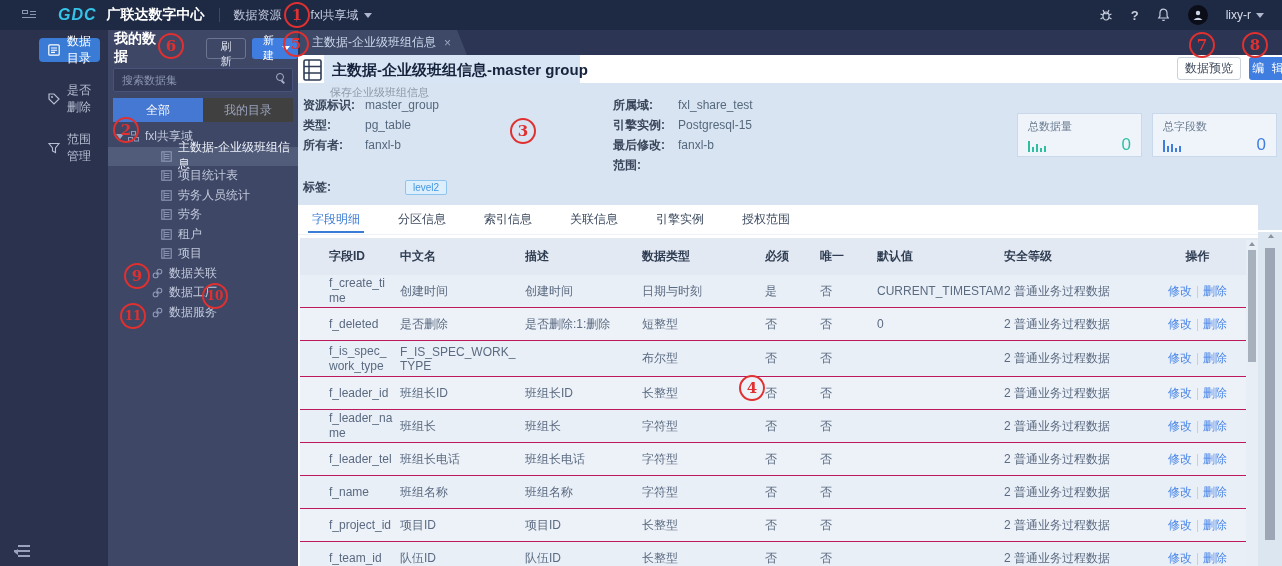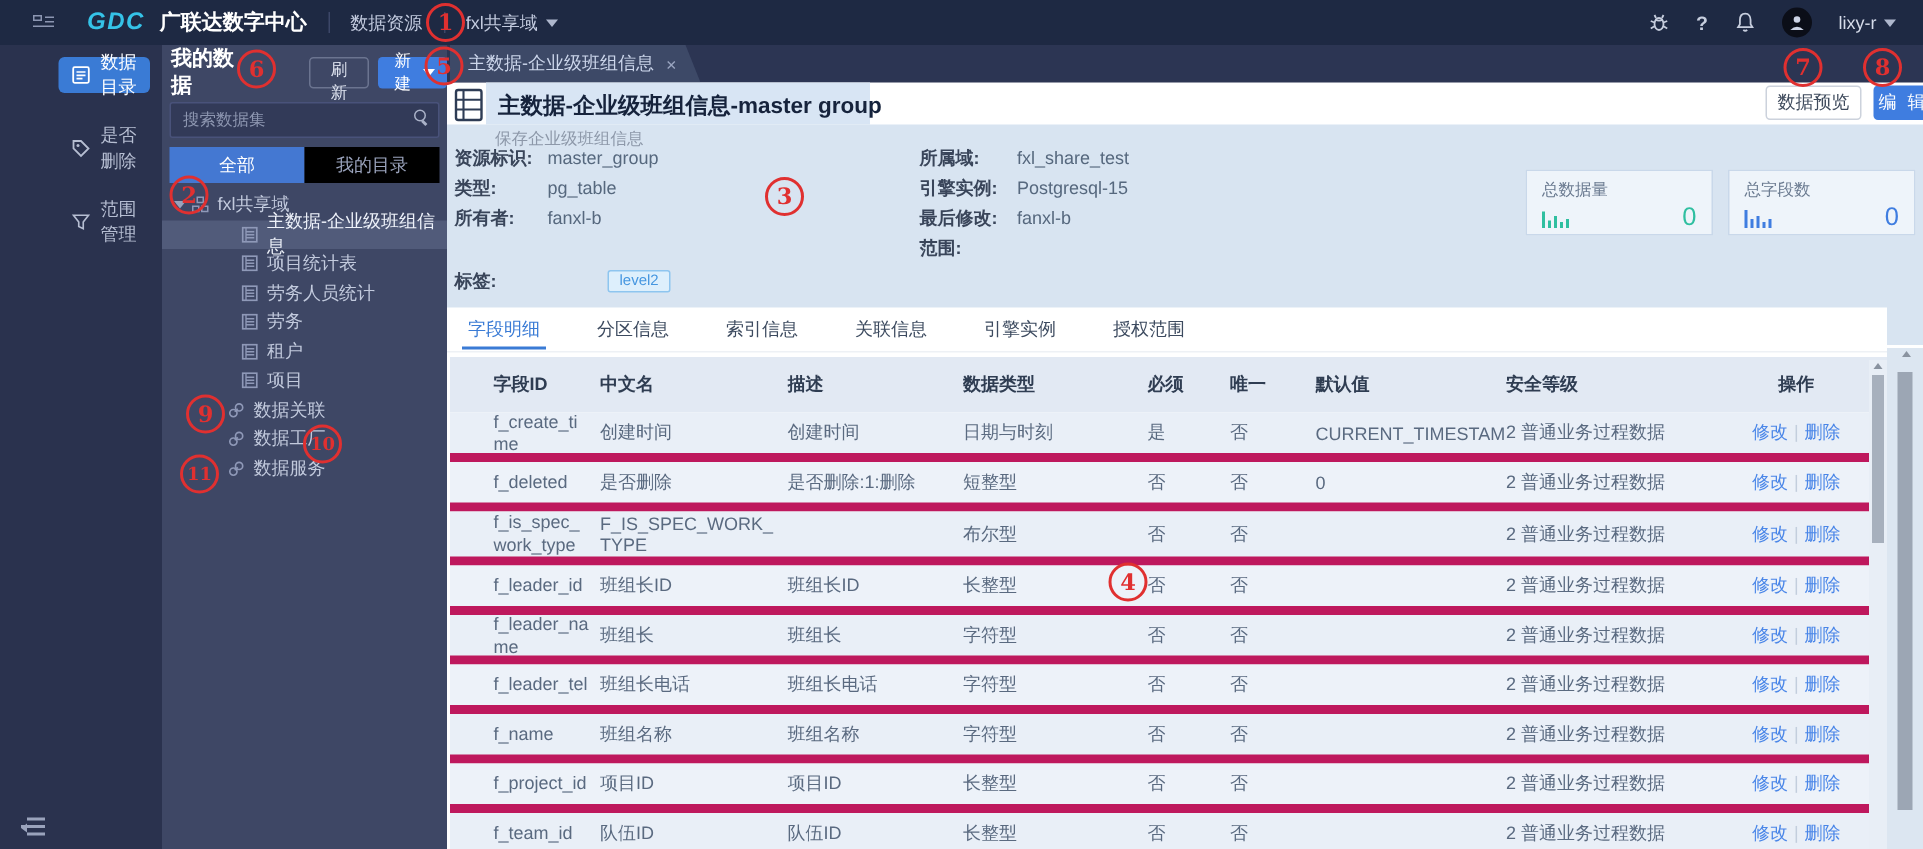--- a/index.html
+++ b/index.html
@@ -43,21 +43,21 @@
   .btn-refresh { margin-left:44px; height:21px; padding:0 8px; background:transparent; border:1px solid #6b7490; color:#dfe4f0; font-size:11px; border-radius:3px; cursor:pointer; }
   .btn-create { margin-left:6px; height:21px; padding:0 8px; background:#3f7de0; border:none; color:#fff; font-size:11px; border-radius:3px; cursor:pointer; display:flex; align-items:center; gap:5px; }
   .btn-create .caret-d { border-top-color:#fff; }
   .search-box { position:relative; margin:7px 5px 0 5px; }
   .search-box input { width:100%; height:24px; background:#323a58; border:1px solid #49527a; border-radius:2px; color:#cfd6e8; font-size:11px; padding:0 24px 0 8px; outline:none; }
   .search-box input::placeholder { color:#8d96b0; }
   .search-ico { position:absolute; right:8px; top:5px; width:9px; height:9px; }
   .search-ico::before { content:""; position:absolute; left:0; top:0; width:6px; height:6px; border:1.5px solid #aab2c8; border-radius:50%; }
   .search-ico::after { content:""; position:absolute; right:0; bottom:0; width:4px; height:1.5px; background:#aab2c8; transform:rotate(45deg); }
   .seg { display:flex; margin:6px 5px 0 5px; height:24px; }
-  .seg-item { flex:1; display:flex; align-items:center; justify-content:center; font-size:12px; color:#9aa3bc; background:#000000; cursor:pointer; }
+  .seg-item { flex:1; display:flex; align-items:center; justify-content:center; font-size:12px; color:#9aa3bc; background:#404040; cursor:pointer; }
   .seg-item.active { background:#4478d2; color:#fff; }
   .tree { margin-top:5px; }
   .tree-item { display:flex; align-items:center; height:19.5px; color:#c2cadd; font-size:12px; cursor:pointer; position:relative; }
   .tree-item .tcaret { width:0; height:0; border-left:4px solid transparent; border-right:4px solid transparent; border-top:5px solid #9aa3bc; position:absolute; }
   .tree-item.lvl0 { padding-left:20px; } .tree-item.lvl0 .tcaret{ left:8px; }
   .tree-item.lvl1 { padding-left:44px; } .tree-item.lvl1 .tcaret{ left:24px; }
   .tree-item.lvl2 { padding-left:53px; }
   .tree-item.selected { background:#515b7a; color:#eef2fa; }
   .tree-item .ticon { display:flex; margin-right:6px; flex:0 0 auto; }
 
@@ -93,21 +93,21 @@
   .stat-val { font-size:17px; line-height:15px; }
 
   .detail-tabs { position:absolute; left:0; top:175px; width:960px; height:30px; background:#fff; display:flex; gap:38px; padding-left:14px; align-items:center; border-bottom:1px solid #eef1f5; }
   .dtab { font-size:12px; color:#3c4a5f; cursor:pointer; height:30px; display:flex; align-items:center; position:relative;text-align:right; }
   .dtab.active { color:#3a7bd5; }
   .dtab.active::after { content:""; position:absolute; left:-4px; right:-4px; bottom:2px; height:2px; background:#3a7bd5; }
 
   .grid { position:absolute; left:2px; top:208px; width:960px; }
   .trow { display:flex; align-items:center; }
   .thead { background:#e2e9f3; height:37px; font-weight:bold; color:#2f3d52; }
-  .tbody .trow { height:33px; border-bottom:6px solid #be185d; color:#5a6a80; }
+  .tbody .trow { height:33px; border-bottom:1px solid #be185d; color:#5a6a80; }
   .tbody .trow:nth-child(odd) { background:#e9eff7; }
   .tbody .trow:nth-child(even) { background:#edf2f9; }
   .tbody .trow.tall { height:36px; }
   .td { flex:0 0 auto; padding-right:6px; overflow:hidden; }
   .td.c1 { width:100px; padding-left:29px; word-break:break-all; line-height:15px; }
   .td.c2 { width:125px; word-break:break-all; }
   .td.c3 { width:117px; }
   .td.c4 { width:123px; }
   .td.c5 { width:55px; }
   .td.c6 { width:57px; }

